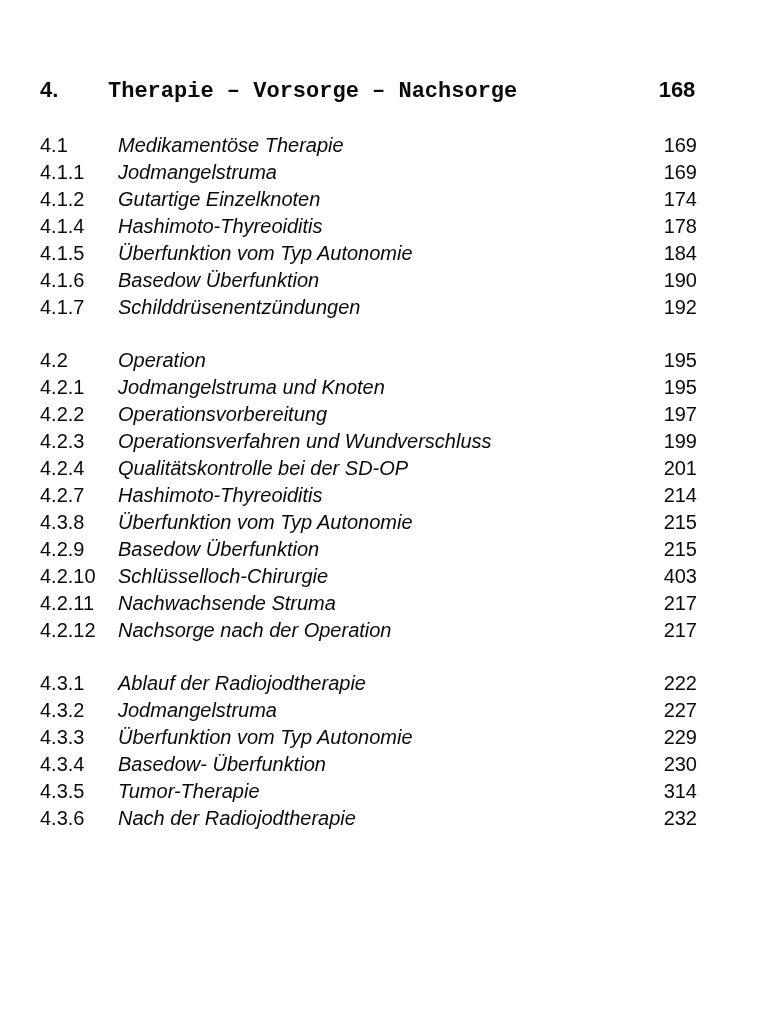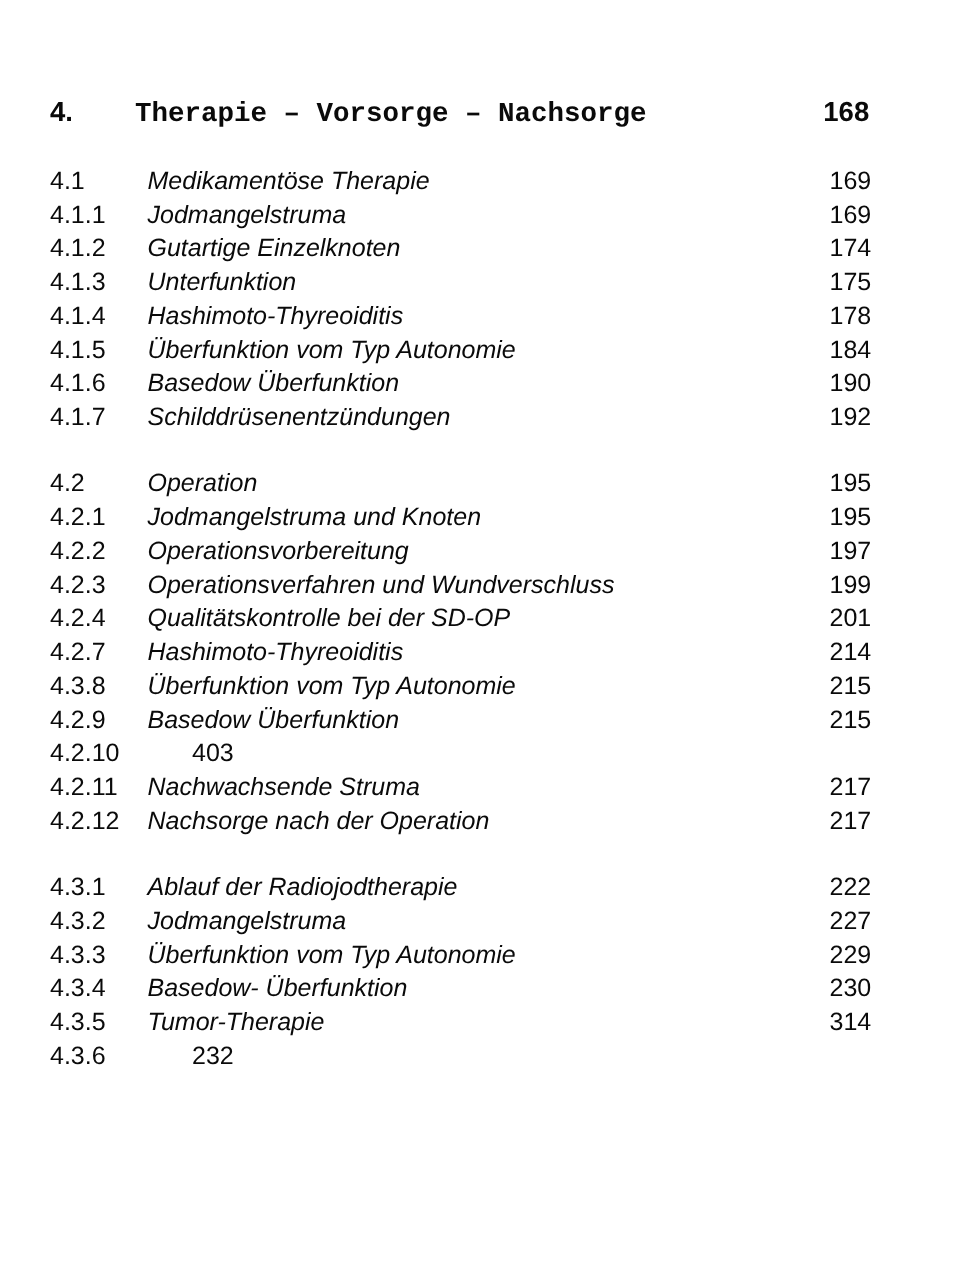--- a/index.html
+++ b/index.html
@@ -89,25 +89,20 @@
           <span class="num">4.1.1</span>
           <span class="title">Jodmangelstruma</span>
           <span class="pagenum">169</span>
         </div>
         <div class="toc-row">
           <span class="num">4.1.2</span>
           <span class="title">Gutartige Einzelknoten</span>
           <span class="pagenum">174</span>
         </div>
         <div class="toc-row">
-          <span class="num">4.1.3</span>
-          <span class="title">Unterfunktion</span>
-          <span class="pagenum">175</span>
-        </div>
-        <div class="toc-row">
           <span class="num">4.1.4</span>
           <span class="title">Hashimoto-Thyreoiditis</span>
           <span class="pagenum">178</span>
         </div>
         <div class="toc-row">
           <span class="num">4.1.5</span>
           <span class="title">Überfunktion vom Typ Autonomie</span>
           <span class="pagenum">184</span>
         </div>
         <div class="toc-row">
@@ -157,20 +152,21 @@
           <span class="title">Überfunktion vom Typ Autonomie</span>
           <span class="pagenum">215</span>
         </div>
         <div class="toc-row">
           <span class="num">4.2.9</span>
           <span class="title">Basedow Überfunktion</span>
           <span class="pagenum">215</span>
         </div>
         <div class="toc-row">
           <span class="num">4.2.10</span>
+          <span class="title">Schlüsselloch-Chirurgie</span>
           <span class="pagenum">403</span>
         </div>
         <div class="toc-row">
           <span class="num">4.2.11</span>
           <span class="title">Nachwachsende Struma</span>
           <span class="pagenum">217</span>
         </div>
         <div class="toc-row">
           <span class="num">4.2.12</span>
           <span class="title">Nachsorge nach der Operation</span>
@@ -198,18 +194,19 @@
           <span class="title">Basedow- Überfunktion</span>
           <span class="pagenum">230</span>
         </div>
         <div class="toc-row">
           <span class="num">4.3.5</span>
           <span class="title">Tumor-Therapie</span>
           <span class="pagenum">314</span>
         </div>
         <div class="toc-row">
           <span class="num">4.3.6</span>
+          <span class="title">Nach der Radiojodtherapie</span>
           <span class="pagenum">232</span>
         </div>
       </div>
     </div>
 
 </div>
 
 </body></html>

